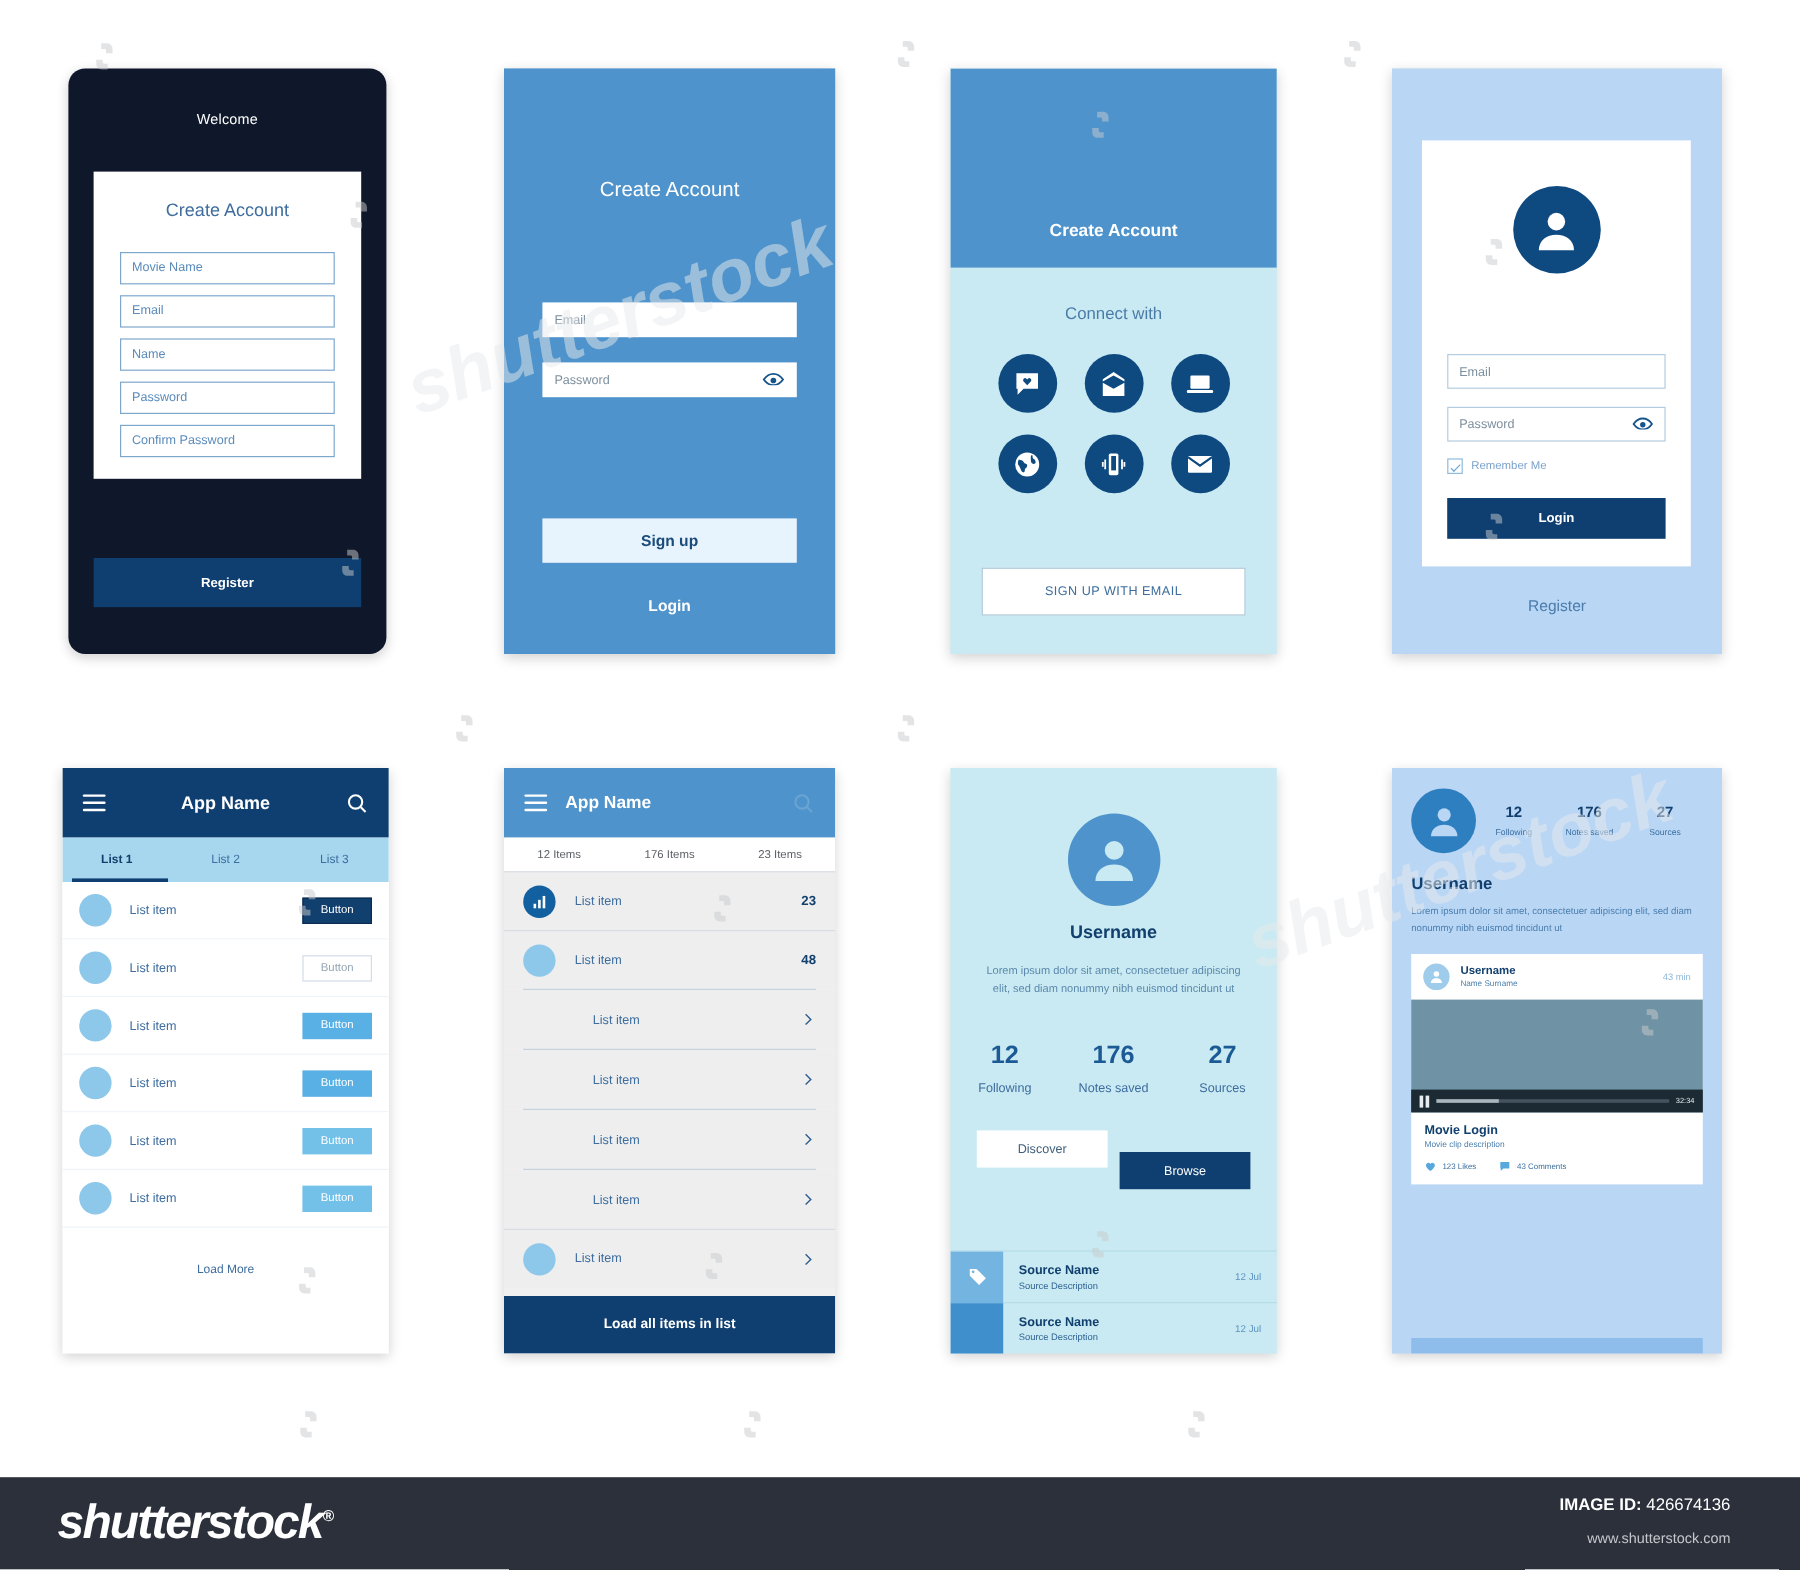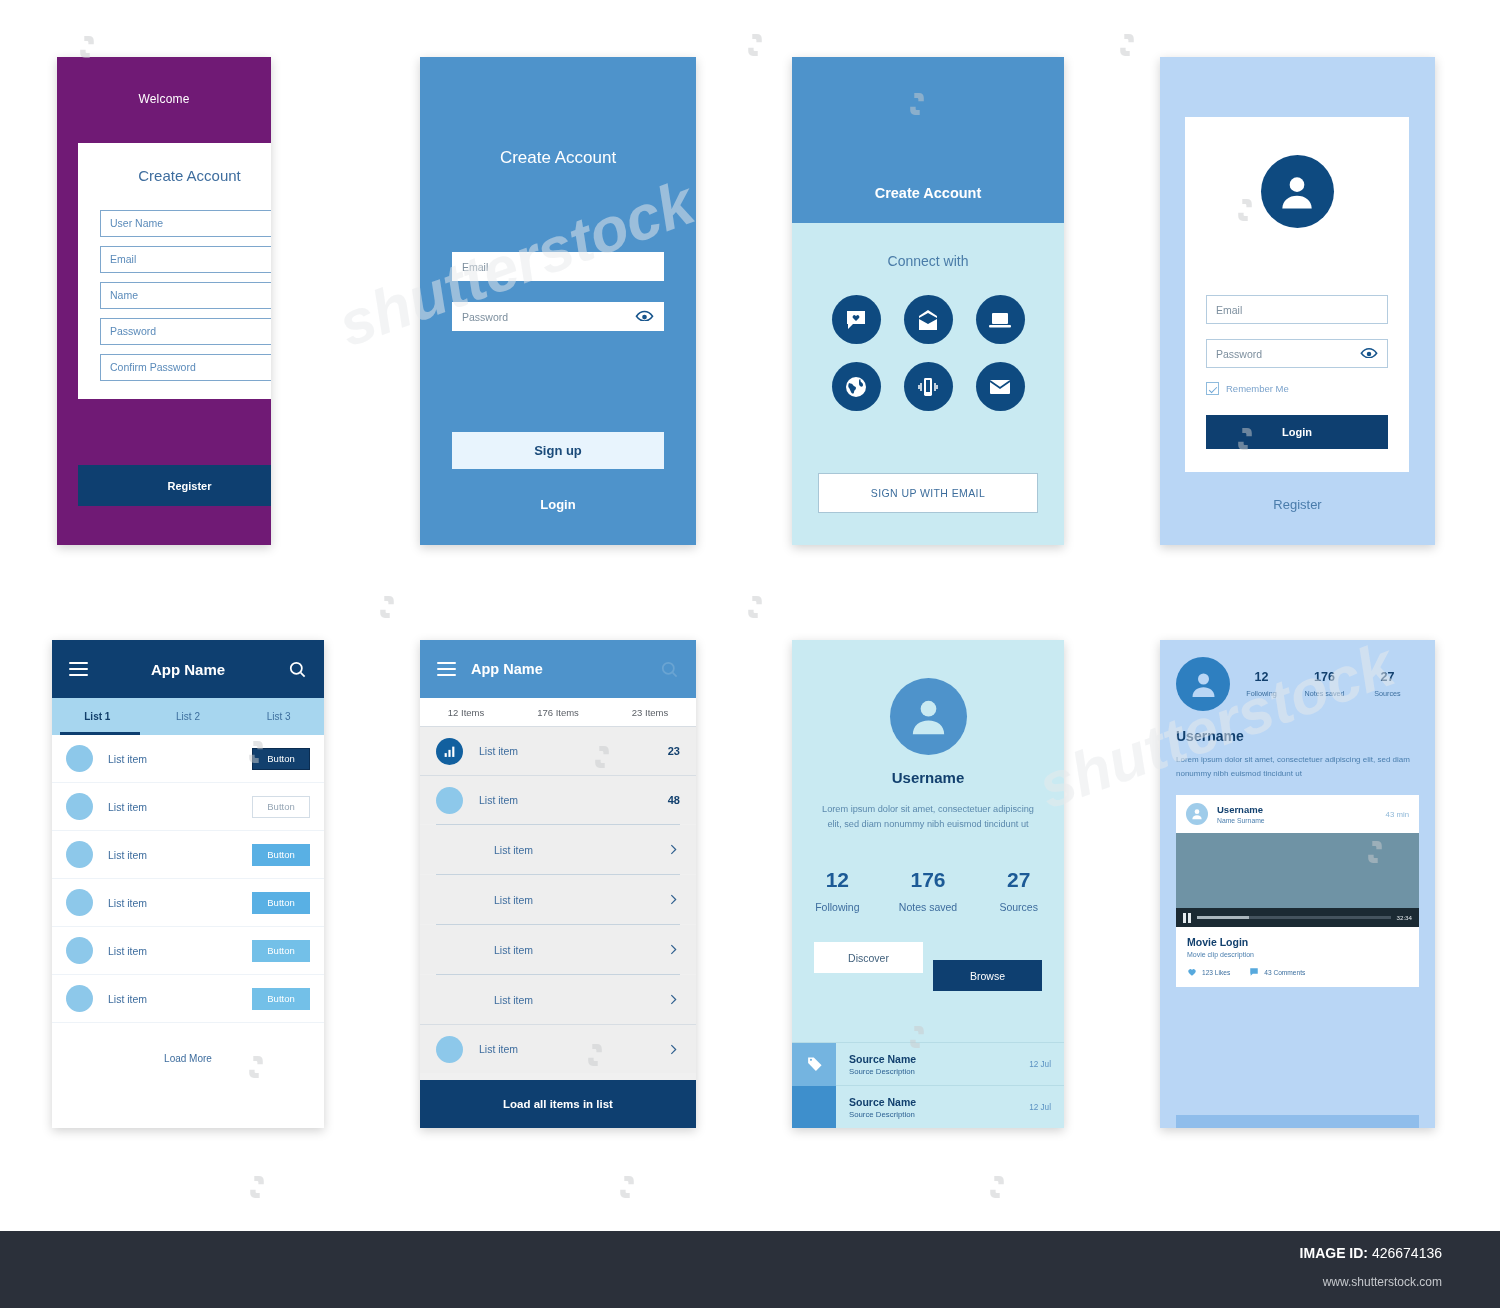--- a/index.html
+++ b/index.html
@@ -12,21 +12,21 @@
   .canvas { position: relative; width: 1500px; height: 1308px; background: #fff; }
 
   
   .screen {
     position: absolute;
     box-shadow: 0 3px 10px rgba(0,0,0,.18);
     overflow: hidden;
   }
 
   
-  #s1 { left: 57px; top: 57px; width: 214px; height: 488px; background: #701a75; }
+  #s1 { left: 57px; top: 57px; width: 265px; height: 488px; background: #0f172a; border-radius: 14px; }
   #s1 .welcome { text-align: center; color: #ffffff; font-size: 12px; padding-top: 35px; letter-spacing: .2px; }
   #s1 .card { position: absolute; left: 21px; top: 86px; width: 223px; background: #fff; padding: 24px 22px 18px; }
   #s1 .card h2 { text-align: center; font-size: 15px; font-weight: 400; color: #3e6d9e; margin-bottom: 26px; }
   .field {
     border: 1px solid #7ea7cd; background: #fff;
     height: 27px; line-height: 25px; padding: 0 9px;
     font-size: 10.5px; color: #5b8bba; margin-bottom: 9px;
   }
   #s1 .register {
     position: absolute; left: 21px; top: 408px; width: 223px; height: 41px;
@@ -202,21 +202,21 @@
 </style>
 </head>
 <body>
 
 <div class="canvas">
 
   <div class="screen" id="s1">
     <div class="welcome">Welcome</div>
     <div class="card">
       <h2>Create Account</h2>
-      <div class="field">User Name</div>
+      <div class="field">Movie Name</div>
       <div class="field">Email</div>
       <div class="field">Name</div>
       <div class="field">Password</div>
       <div class="field" style="margin-bottom:0">Confirm Password</div>
     </div>
     <div class="register">Register</div>
     <div class="wm wm-logo" style="left:225px;top:105px">
       <svg viewBox="0 0 100 100">
           <path d="M34 18h22c9 0 14 6 14 14v10h-16v-6c0-3-2-4-4-4h-8v-14zM66 82H44c-9 0-14-6-14-14V58h16v6c0 3 2 4 4 4h8v14z"></path>
         </svg>
@@ -654,17 +654,18 @@
         <path d="M34 18h22c9 0 14 6 14 14v10h-16v-6c0-3-2-4-4-4h-8v-14zM66 82H44c-9 0-14-6-14-14V58h16v6c0 3 2 4 4 4h8v14z"></path>
       </svg>
   </div>
   <div class="wm wm-logo" style="left:980px;top:1170px">
     <svg viewBox="0 0 100 100">
         <path d="M34 18h22c9 0 14 6 14 14v10h-16v-6c0-3-2-4-4-4h-8v-14zM66 82H44c-9 0-14-6-14-14V58h16v6c0 3 2 4 4 4h8v14z"></path>
       </svg>
   </div>
 
   <div class="footer">
+    <div class="logo"><span>shutterstock</span><sup>®</sup></div>
     <div class="imgid"><b>IMAGE ID:</b> <span>426674136</span></div>
     <div class="url">www.shutterstock.com</div>
   </div>
 
 </div>
 
 </body></html>

